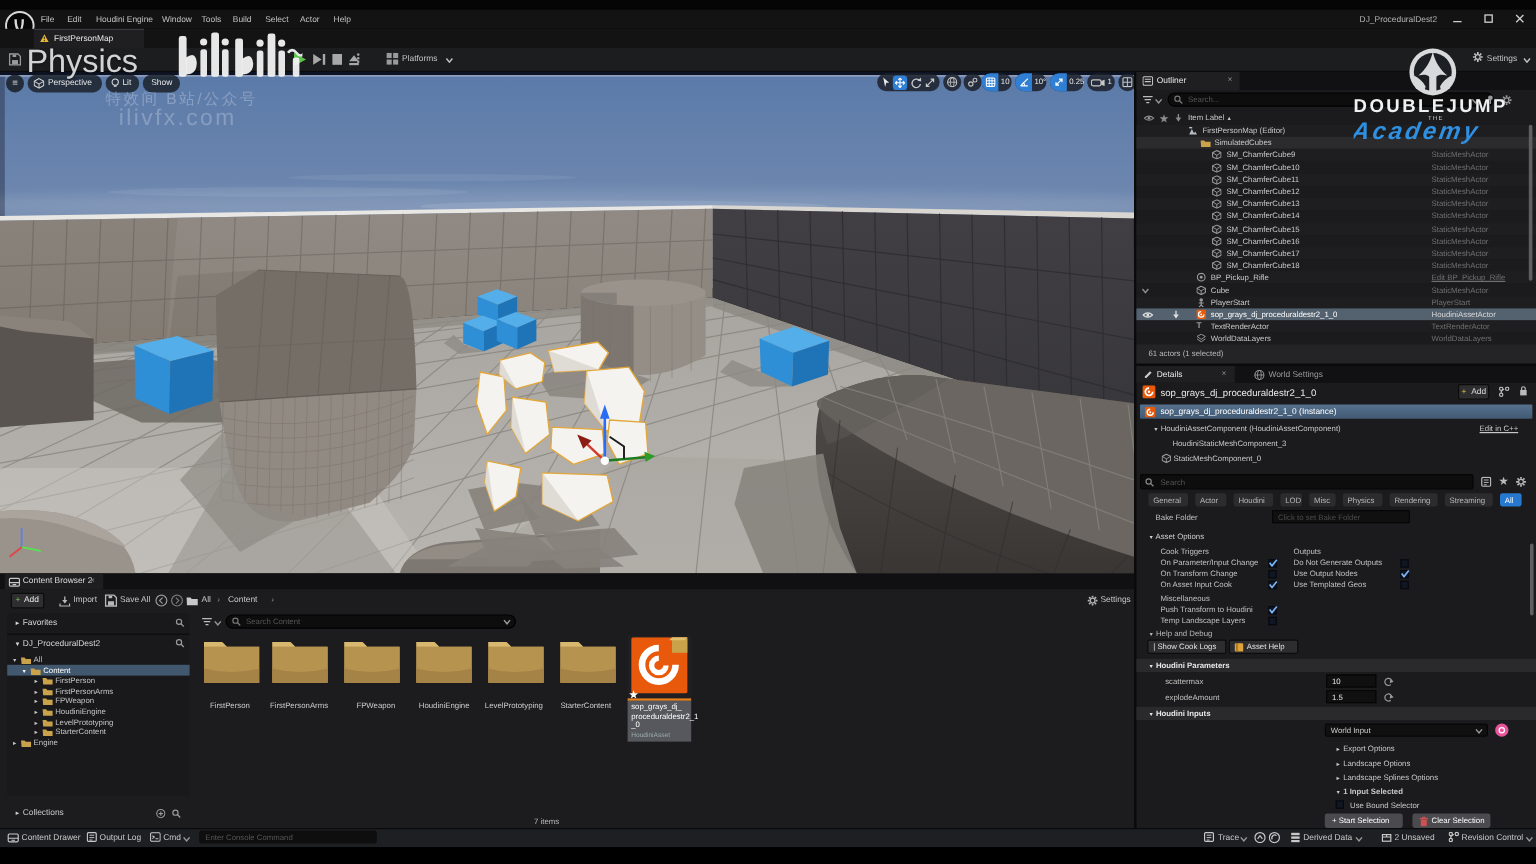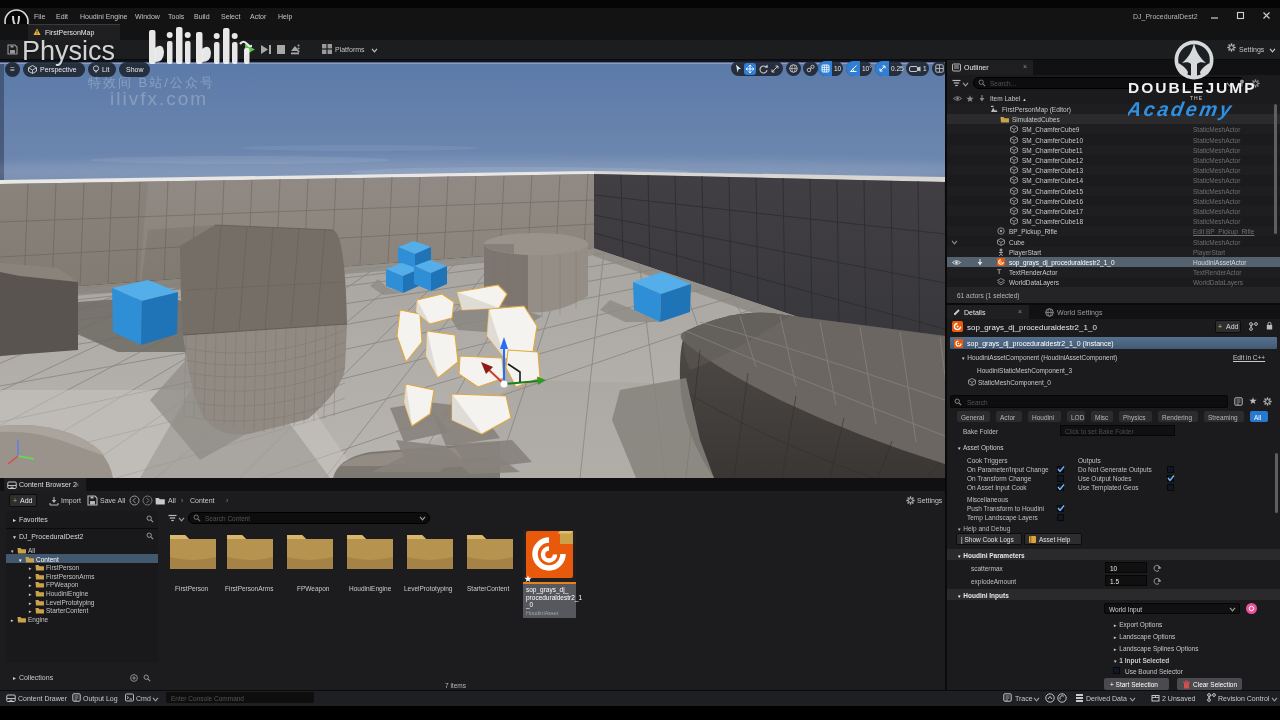--- a/index.html
+++ b/index.html
@@ -445,21 +445,21 @@
 <rect x="66" y="16" width="5.5" height="22" rx="2"></rect>
       <circle cx="68.7" cy="10" r="3"></circle>
 <rect x="75" y="2" width="6.5" height="36" rx="2"></rect>
 <rect x="84" y="16" width="5.5" height="22" rx="2"></rect>
       <circle cx="86.7" cy="10" r="3"></circle>
 <path d="M92,18 q3.5,-4.5 7,0 q3.5,4.5 7,0" stroke="rgba(242,242,242,.95)" stroke-width="2.2" fill="none"></path>
 <rect x="96" y="22" width="5.5" height="16" rx="2"></rect>
 </g>
   </svg>
 <div class="row" style="left:88px;top:74px;font-size:13px;color:rgba(255,255,255,.26);letter-spacing:2px">特效间  B站/公众号</div>
-<div class="row" style="left:110px;top:88px;font-size:19px;color:rgba(255,255,255,.24);letter-spacing:2px">ilivfx.com</div>
+<div class="row" style="left:99px;top:88px;font-size:19px;color:rgba(255,255,255,.24);letter-spacing:2px">ilivfx.com</div>
 <div style="position:absolute;left:945px;top:60px;width:2px;height:630px;background:#0a0a0a;"></div>
 <div style="position:absolute;left:947px;top:60px;width:333px;height:630px;background:#1b1b1d;"></div>
 <div style="position:absolute;left:947px;top:60px;width:333px;height:15px;background:#111113;"></div>
 <div style="position:absolute;left:947px;top:60px;width:86px;height:15px;background:#1f1f22;"></div>
 <svg style="position:absolute;left:952px;top:63px" width="9" height="9" viewBox="0 0 9 9">
     <rect x="0.5" y="1" width="8" height="7" rx="1" fill="none" stroke="#c8c8c8" stroke-width="0.9"></rect>
     <line x1="2" y1="3" x2="7" y2="3" stroke="#c8c8c8" stroke-width="0.9"></line>
     <line x1="2" y1="5" x2="7" y2="5" stroke="#c8c8c8" stroke-width="0.9"></line>
   </svg>
 <div class="row t7" style="left:964px;top:63px;color:#e8e8e8">Outliner</div>

